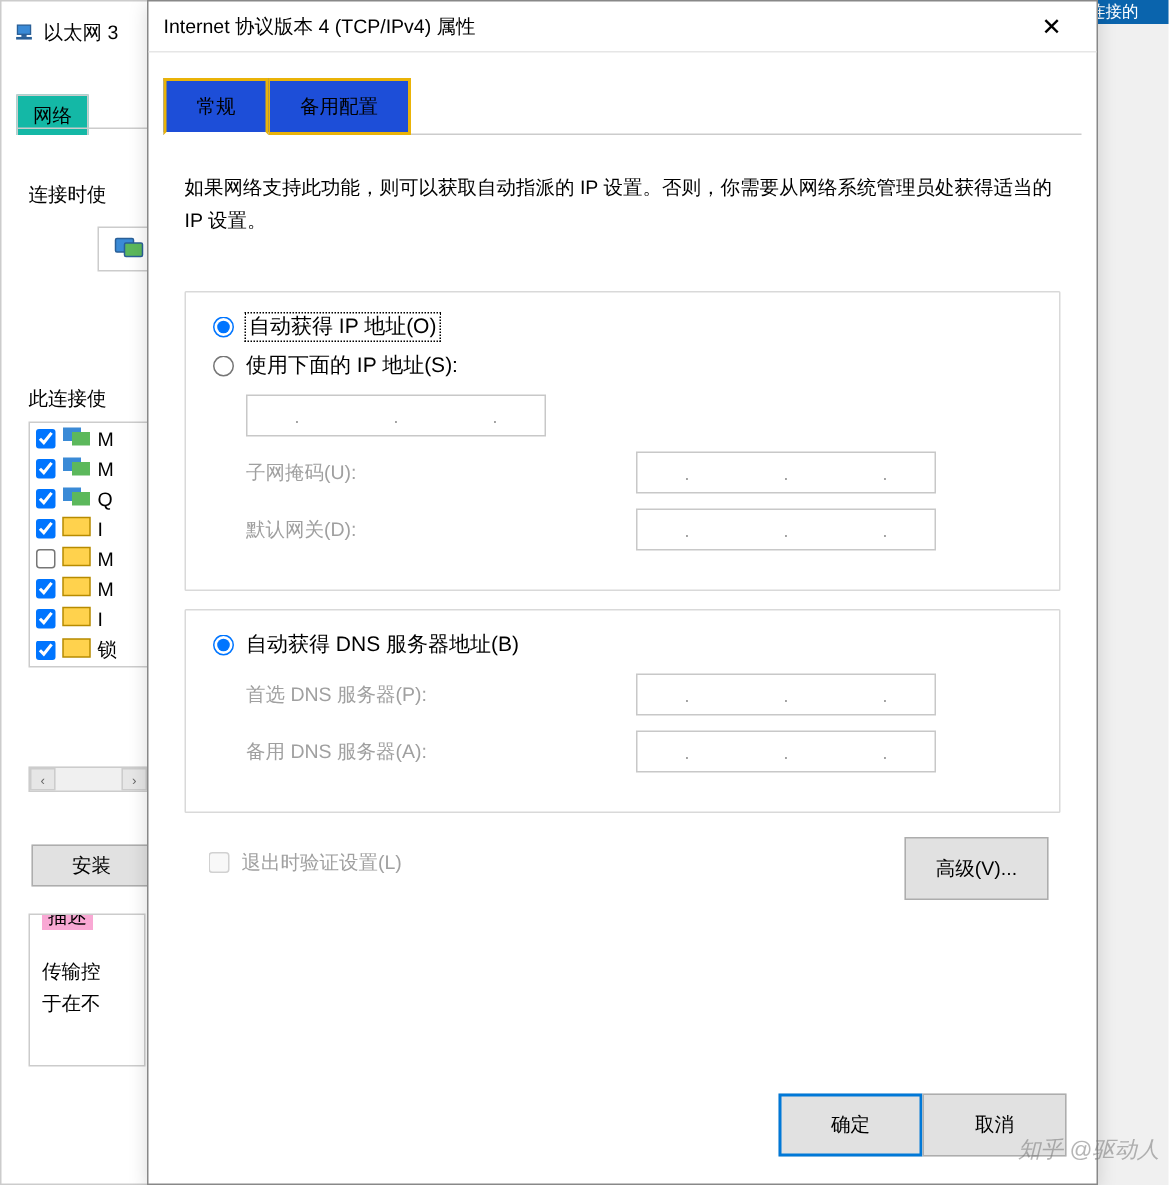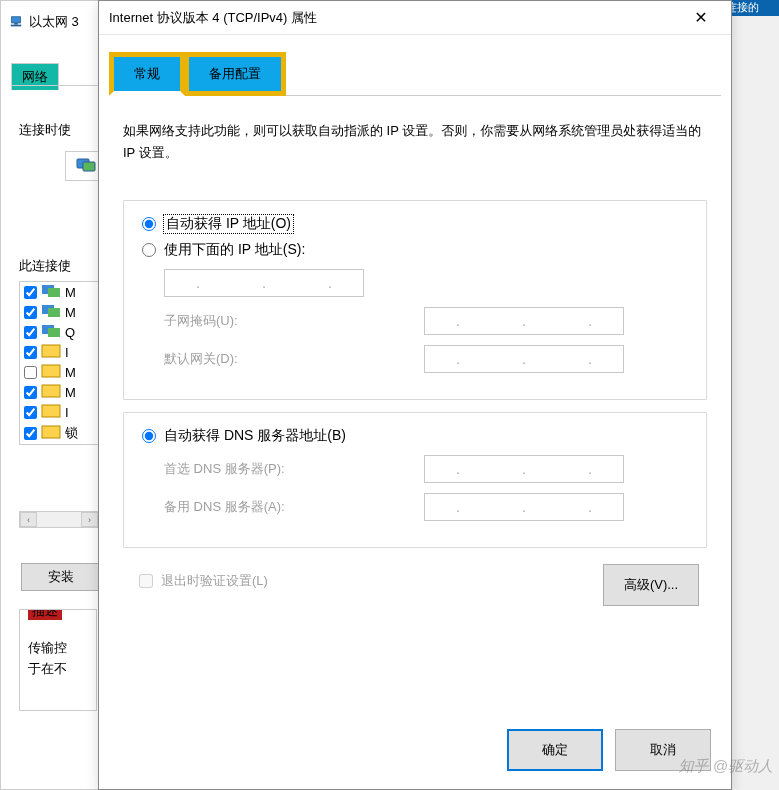--- a/index.html
+++ b/index.html
@@ -35,21 +35,21 @@
 .back-tabarea { position: absolute; left: 10px; top: 84px; right: 0; border-top: 1px solid #ccc; }
 .back-label { position: absolute; left: 18px; top: 120px; }
 .back-re { position: absolute; left: 25px; top: 150px; display:flex; align-items:center; gap:8px; border:1px solid #ccc; padding:6px 10px; width: 75px; overflow:hidden; background:#fff;margin-left:39px;}
 .monitor-icon { width:20px; height:16px; display:inline-block; }
 .back-label2 { position:absolute; left:18px; top:256px; }
 .items-list { position:absolute; left:18px; top:280px; width:80px; overflow:hidden; border:1px solid #ccc; background:#fff; }
 .item-row { display:flex; align-items:center; gap:4px; padding:2px 4px; white-space:nowrap; }
 .chk { width:13px; height:13px; }
 .btn-back { position:absolute; left:20px; top:562px; width:80px; height:28px; border:1px solid #adadad; background:#e1e1e1; text-align:center; line-height:26px; overflow:hidden;}
 .desc-group { position:absolute; left:18px; top:608px; border:1px solid #ccc; padding:10px 8px 30px 8px; width:78px; overflow:hidden; }
-.desc-group .legend { position:relative; top:-18px; background:#b91c1c; padding:0 4px; display:inline-block;text-align:center; }
+.desc-group .legend { position:relative; top:-18px; background:#f9a8d4; padding:0 4px; display:inline-block;text-align:center; }
 .scrollbar { position:absolute; left:18px; top:510px; width:80px; height:17px; background:#f0f0f0; border:1px solid #ccc; display:flex; justify-content:space-between;}
 .scroll-btn{ width:17px; height:15px; background:#e6e6e6; border:1px solid #ccc; display:flex; align-items:center; justify-content:center; font-size:9px; color:#666;}
 
 
 .dialog {
   position: absolute;
   left: 98px; top: 0;
   width: 634px;
   height: 790px;
   background: #fff;
@@ -72,22 +72,22 @@
   font-size: 16px;
 }
 
 .tab-strip {
   display: flex;
   margin: 16px 0 0 10px;
   position: relative;
 }
 .tab {
   padding: 8px 20px;
-  border: 5px solid #eab308;
-  background: #0ea5e9;
+  border: 2px solid #eab308;
+  background: #1d4ed8;
   position: relative;
   top: 1px;
   margin-right: -1px;
 }
 .tab.active {
   border-bottom-color: #fff;
   z-index: 2;
 }
 .tab-content-border {
   border-top: 1px solid #ccc;
@@ -141,21 +141,21 @@
   border: 1px solid #adadad;
   background: #e1e1e1;
   padding: 0 16px;
   font-size: 13px;
 }
 .dlg-buttons {
   position: absolute;
   right: 20px;
   bottom: 18px;
   display: flex;
-  gap: 12px;
+  gap: 0;
 }
 .btn.primary {
   border: 2px solid #0078d7;
   background: #e1e1e1;
 }
 .watermark {
   position:absolute; right:6px; bottom:14px;
   color: rgba(120,120,120,.55);
   font-size: 15px;
   pointer-events:none;

